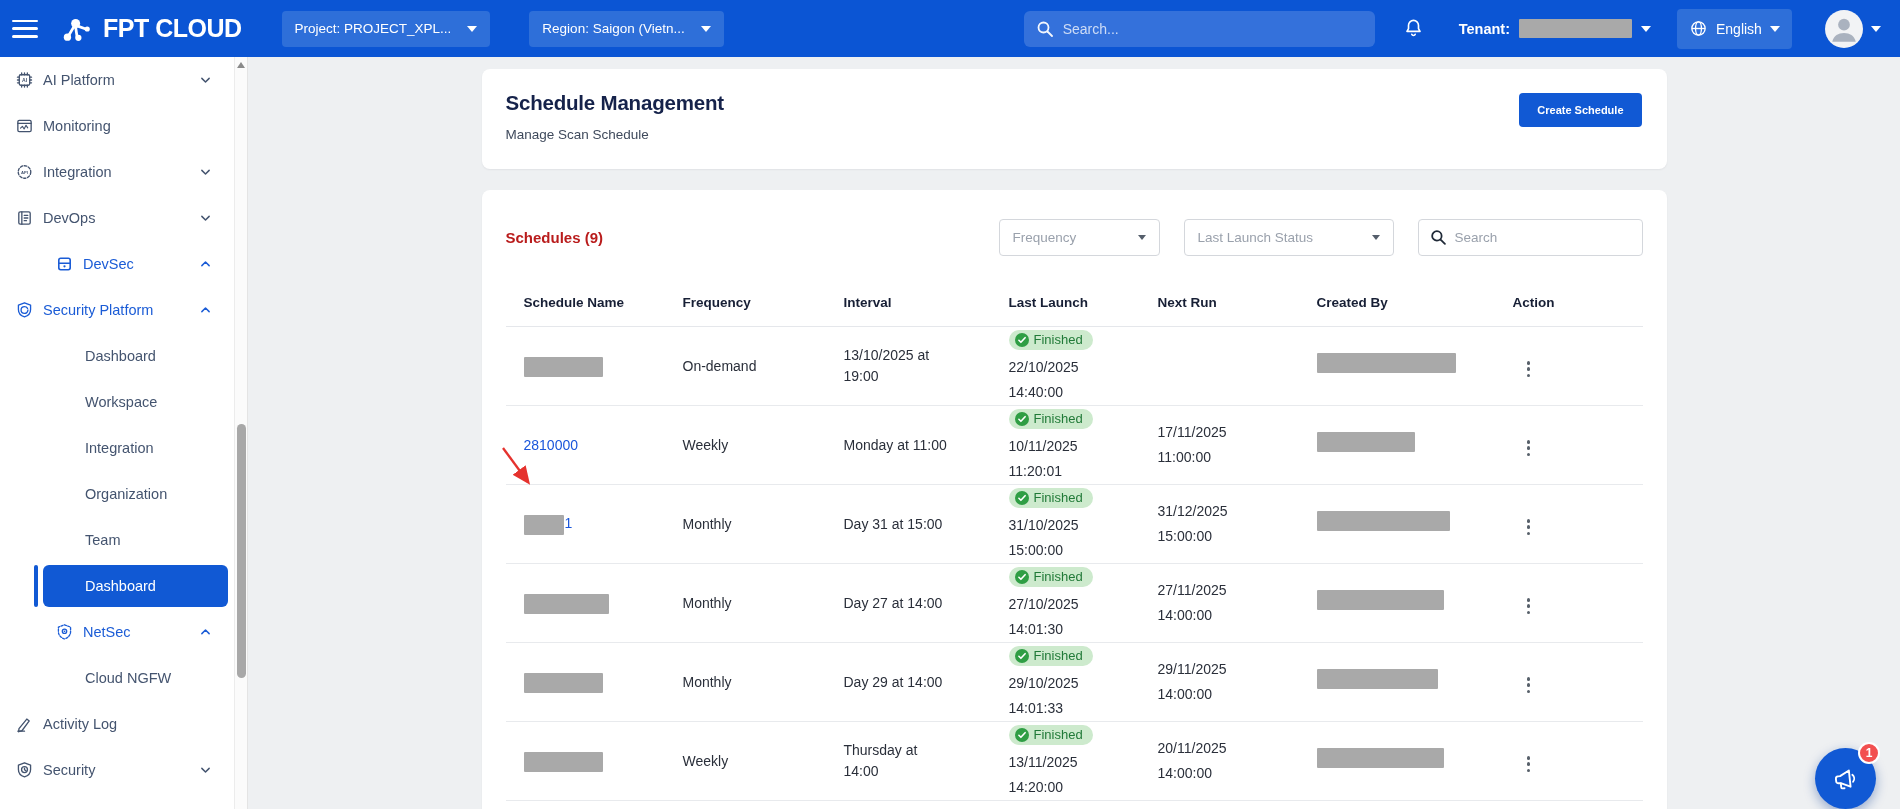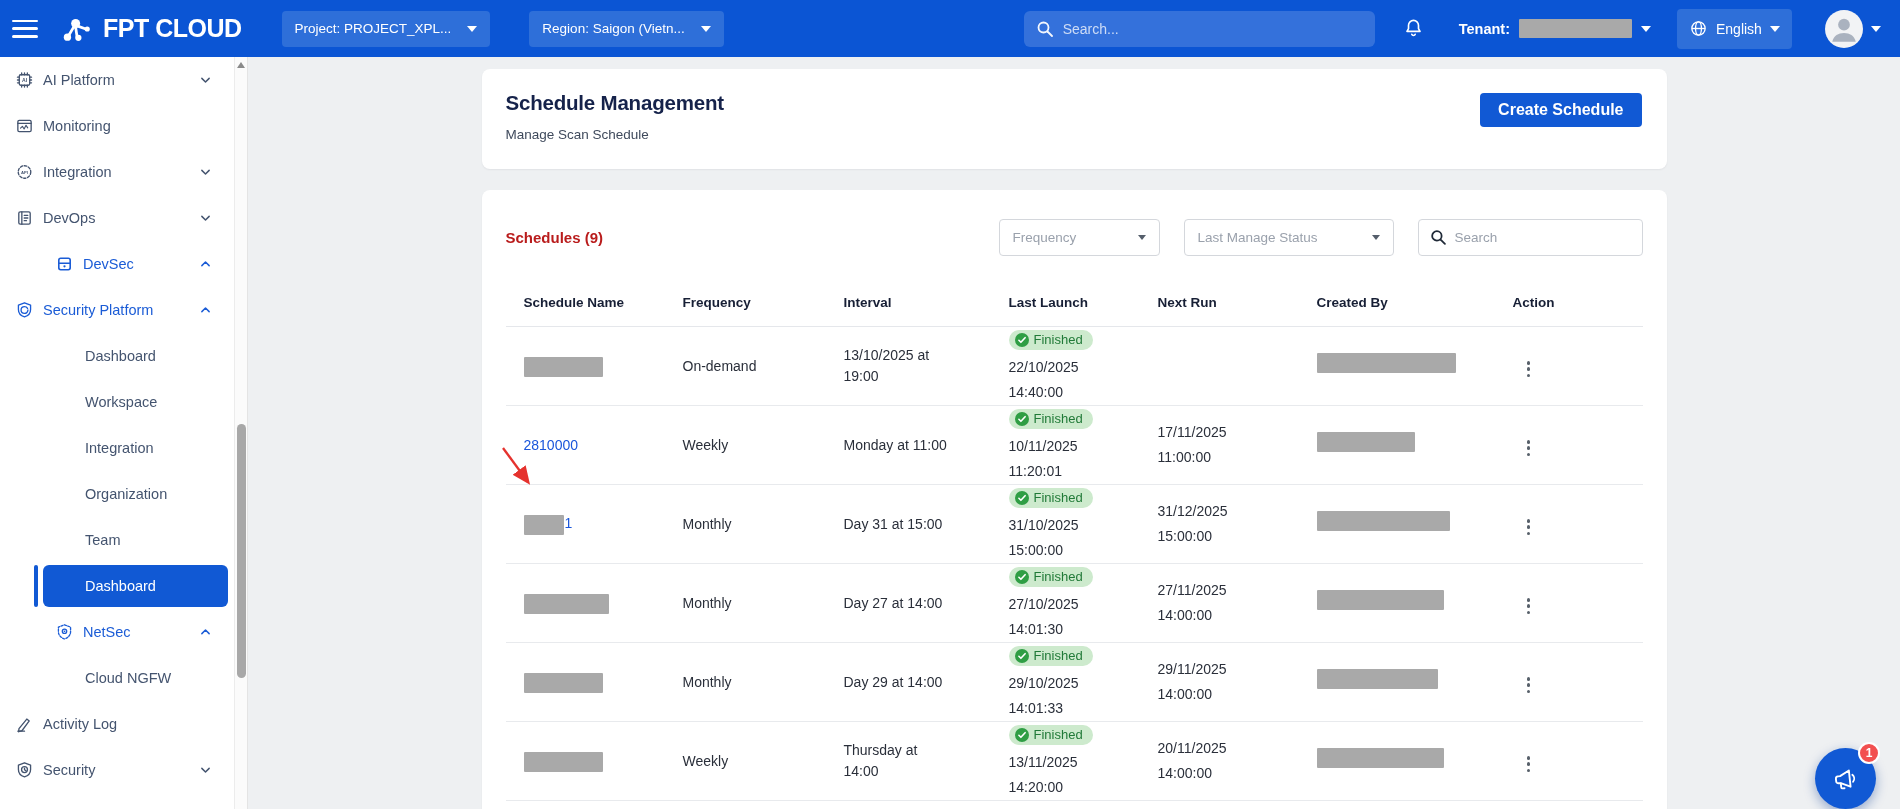--- a/index.html
+++ b/index.html
@@ -44,21 +44,21 @@
   .side-scroll { width:14px; background:#fbfbfb; border-left:1px solid #ececec; border-right:1px solid #e4e4e4; position:relative; flex:none; }
   .scroll-arrow { position:absolute; top:5px; left:50%; transform:translateX(-50%); width:0; height:0; border-left:4.5px solid transparent; border-right:4.5px solid transparent; border-bottom:6px solid #8a8a8a; }
   .scroll-thumb { position:absolute; left:1.5px; width:9px; top:367px; height:254px; background:#a8a8a8; border-radius:5px; }
 
   
   .main { flex:1; padding-top:12px; position:relative; overflow:hidden; }
   .card { width:1185px; margin:0 auto; background:#fff; border-radius:8px; box-shadow:0 1px 2px rgba(16,24,40,.06); }
   .head-card { position:relative; padding:22px 24px 27px; margin-bottom:21px; }
   .page-title { font-size:20.5px; font-weight:700; color:#15224a; letter-spacing:-0.2px; }
   .page-sub { margin-top:12px; font-size:13.5px; color:#3f4a5c; }
-  .create-btn { position:absolute; right:25px; top:24px; height:34px; padding:0 18px; background:#1159d4; color:#fff; border:none; border-radius:4px; font-size:16px; font-weight:700; font-family:inherit; cursor:pointer; }
+  .create-btn { position:absolute; right:25px; top:24px; height:34px; padding:0 18px; background:#1159d4; color:#fff; border:none; border-radius:4px; font-size:11px; font-weight:700; font-family:inherit; cursor:pointer; }
 
   .table-card { padding:27px 24px 40px; min-height:640px; }
   .table-top { display:flex; align-items:center; height:40px; }
   .tbl-title { font-size:15px; font-weight:700; color:#b91c1c; }
   .filters { margin-left:auto; display:flex; gap:24px; }
   .select { height:37px; border:1px solid #d4d7dc; border-radius:4px; display:flex; align-items:center; padding:0 13px; font-size:13.5px; color:#9aa1ac; cursor:pointer; background:#fff; }
   .select .sc { margin-left:auto; width:0; height:0; border-left:4.5px solid transparent; border-right:4.5px solid transparent; border-top:5.5px solid #555e6b; }
   .sel-freq { width:161px; }
   .sel-status { width:210px; }
   .tbl-search { width:225px; height:37px; border:1px solid #d4d7dc; border-radius:4px; display:flex; align-items:center; padding:0 11px; gap:8px; background:#fff; }
@@ -329,21 +329,21 @@
 
     <section class="card table-card">
       <div class="table-top">
         <span class="tbl-title">Schedules (9)</span>
         <div class="filters">
           <div class="select sel-freq">
             <span>Frequency</span>
             <span class="sc"></span>
           </div>
           <div class="select sel-status">
-            <span>Last Manage Status</span>
+            <span>Last Launch Status</span>
             <span class="sc"></span>
           </div>
           <div class="tbl-search">
             <span style="display:flex">
               <svg width="17" height="17" viewBox="0 0 18 18" fill="none">
                   <circle cx="7.3" cy="7.3" r="5" stroke="#1f2937" stroke-width="1.9"></circle>
                   <path d="M11.2 11.2L15.8 15.8" stroke="#1f2937" stroke-width="1.9" stroke-linecap="round"></path>
                 </svg>
             </span>
             <input placeholder="Search" style="">

